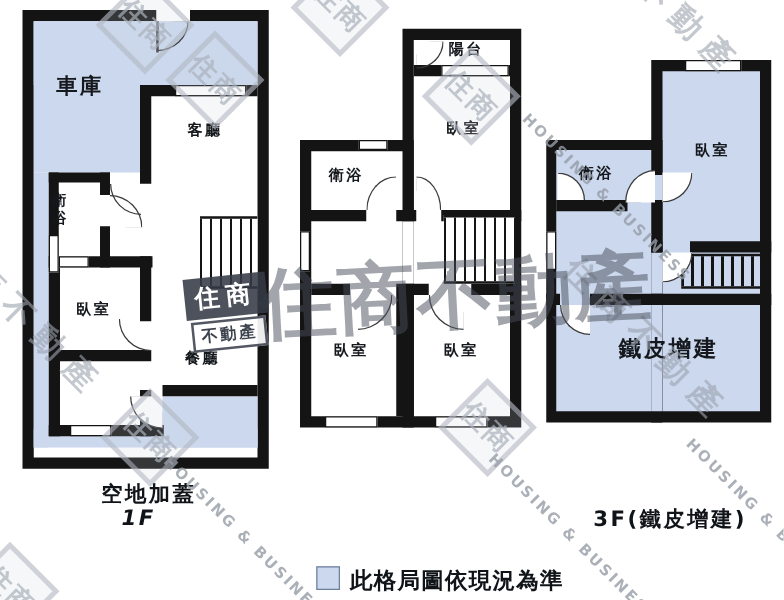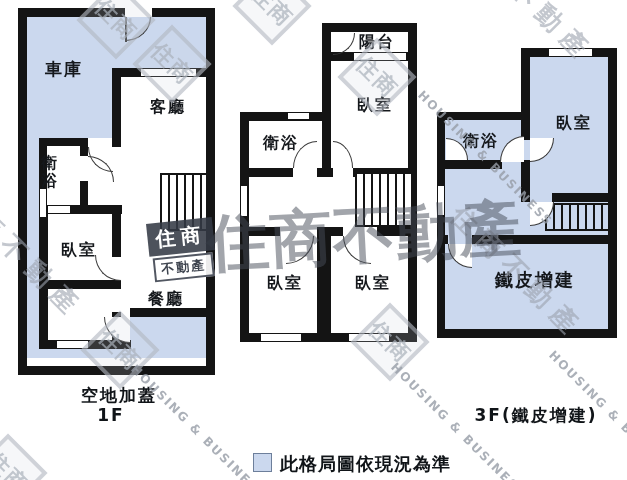--- a/index.html
+++ b/index.html
@@ -13,21 +13,21 @@
   .win{position:absolute;background:#fff;border:1.5px solid #141414;box-sizing:border-box;}
   .stairs{position:absolute;background-image:repeating-linear-gradient(90deg,#141414 0 2px,transparent 2px 8px);
           border-top:2px solid #141414;border-bottom:2px solid #141414;box-sizing:border-box;}
   .stairs.white{background-color:#fff;}
   .arc{position:absolute;border:1.6px solid #3a3a3a;box-sizing:border-box;background:transparent;}
   .arc.fill{background:#fff;}
   .arc-tl{border-right:none;border-bottom:none;border-top-left-radius:100%;}
   .arc-tr{border-left:none;border-bottom:none;border-top-right-radius:100%;}
   .arc-bl{border-right:none;border-top:none;border-bottom-left-radius:100%;}
   .arc-br{border-left:none;border-top:none;border-bottom-right-radius:100%;}
-  .lbl{position:absolute;font-weight:700;font-size:16px;line-height:1.15;color:#15181c;
+  .lbl{position:absolute;font-weight:700;font-size:12px;line-height:1.15;color:#15181c;
        letter-spacing:2px;white-space:nowrap;}
   .lbl.vert{white-space:normal;width:20px;letter-spacing:0;}
   .cap{position:absolute;font-weight:700;font-size:17px;color:#101418;text-align:center;letter-spacing:2px;}
   .note{position:absolute;font-weight:700;font-size:18px;color:#101418;text-align:center;letter-spacing:1px;}
   .legend-sq{position:absolute;background:#cbd8ee;border:1.5px solid #6d7f9b;box-sizing:border-box;}
   
   .wm{position:absolute;z-index:9;pointer-events:none;}
   .wm-big{font-weight:700;font-size:62px;color:rgba(70,76,88,0.50);white-space:nowrap;
           transform:rotate(-3deg);transform-origin:0 0;letter-spacing:1px;}
   .wm-diag-zh{font-weight:700;font-size:26px;color:rgba(155,162,174,0.60);white-space:nowrap;
@@ -87,21 +87,21 @@
     <div class="abs" style="left:107px;top:9px;width:2px;height:25px;background:#3a3a3a;"></div>
     <div class="arc arc-bl" style="left:70px;top:139px;width:25px;height:25px;"></div>
     <div class="arc arc-tr" style="left:70px;top:148px;width:26px;height:26px;"></div>
     <div class="arc arc-bl" style="left:77px;top:247px;width:26px;height:26px;"></div>
     <div class="arc arc-bl fill" style="left:86px;top:309px;width:26px;height:26px;"></div>
 
     <div class="lbl" style="left:27px;top:52px;font-size:17px;">車庫</div>
     <div class="lbl" style="left:132px;top:90px;">客廳</div>
     <div class="lbl vert" style="left:23px;top:146px;">衛浴</div>
     <div class="lbl" style="left:43px;top:233px;">臥室</div>
-    <div class="lbl" style="left:130px;top:282px;">餐廳</div>
+    <div class="lbl" style="left:130px;top:272px;">餐廳</div>
   </div>
 
   <div class="plan" style="left:240px;top:23px;width:177px;height:319px;">
     <div class="wall" style="left:82px;top:0;width:95px;height:319px;"></div>
     <div class="inner" style="left:91px;top:9px;width:77px;height:301px;"></div>
     <div class="wall" style="left:0;top:89px;width:91px;height:230px;"></div>
     <div class="inner" style="left:9px;top:98px;width:73px;height:212px;"></div>
     <div class="inner" style="left:82px;top:154px;width:9px;height:50px;"></div>
 
     <div class="wall" style="left:91px;top:29px;width:77px;height:9px;"></div>
@@ -163,21 +163,21 @@
     <div class="arc arc-tr fill" style="left:9px;top:90px;width:22px;height:22px;"></div>
     <div class="arc arc-br fill" style="left:93px;top:154px;width:24px;height:24px;"></div>
     <div class="arc arc-bl fill" style="left:11px;top:196px;width:24px;height:24px;"></div>
 
     <div class="lbl" style="left:26px;top:84px;">衛浴</div>
     <div class="lbl" style="left:119px;top:66px;">臥室</div>
     <div class="lbl" style="left:58px;top:222px;font-size:18px;">鐵皮增建</div>
   </div>
 
   <div class="cap" style="left:49px;top:384px;width:140px;">空地加蓋</div>
-  <div class="cap" style="left:41px;top:405px;width:140px;">1F</div>
+  <div class="cap" style="left:41px;top:405px;width:140px;font-style:italic;">1F</div>
   <div class="cap" style="left:446px;top:404px;width:180px;">3F(鐵皮增建)</div>
 
   <div class="legend-sq" style="left:253px;top:453px;width:19px;height:19px;"></div>
   <div class="note" style="left:280px;top:452px;text-align:left;">此格局圖依現況為準</div>
 
   <div class="wm wm-diamond" style="left:88px;top:-8px;">住商</div>
   <div class="wm wm-diamond" style="left:144px;top:36px;">住商</div>
   <div class="wm wm-diamond" style="left:244px;top:-22px;">住商</div>
   <div class="wm wm-diamond" style="left:349px;top:49px;">住商</div>
   <div class="wm wm-diamond" style="left:362px;top:314px;">住商</div>

